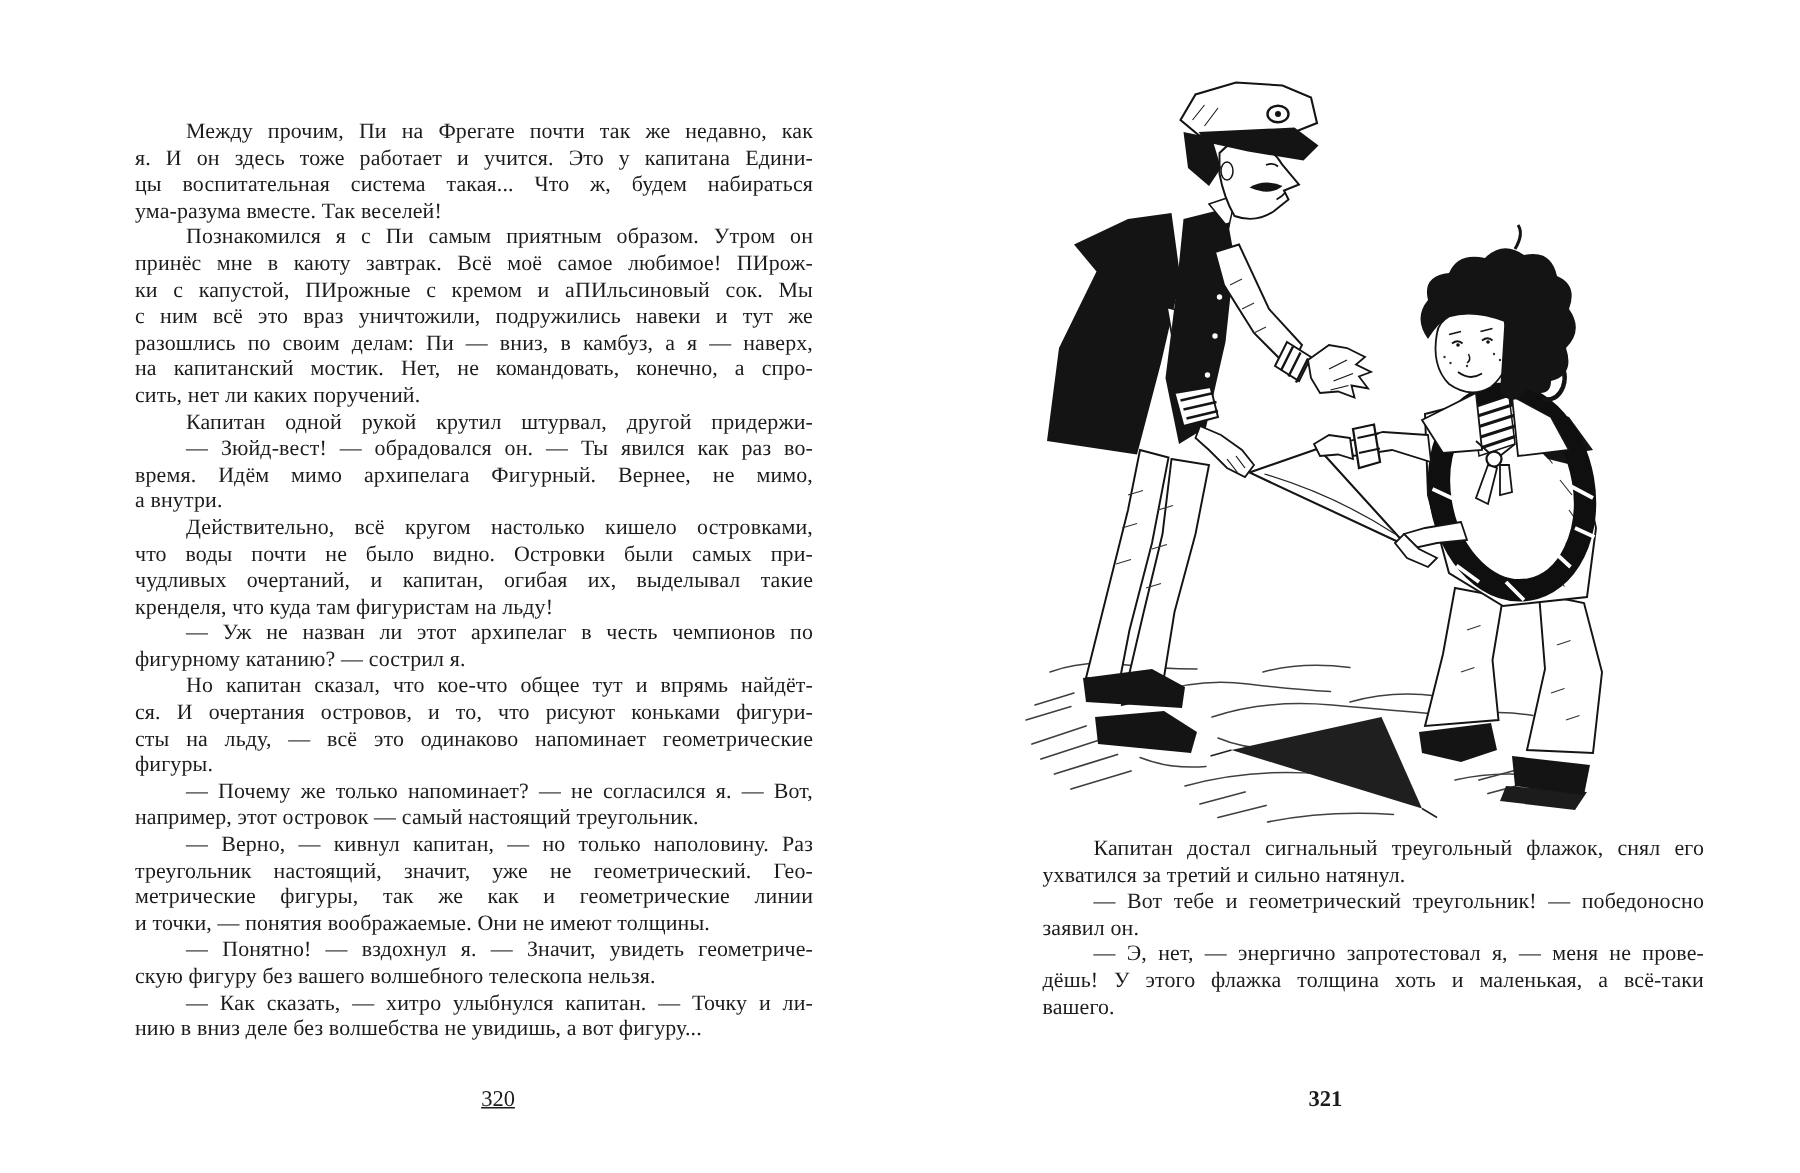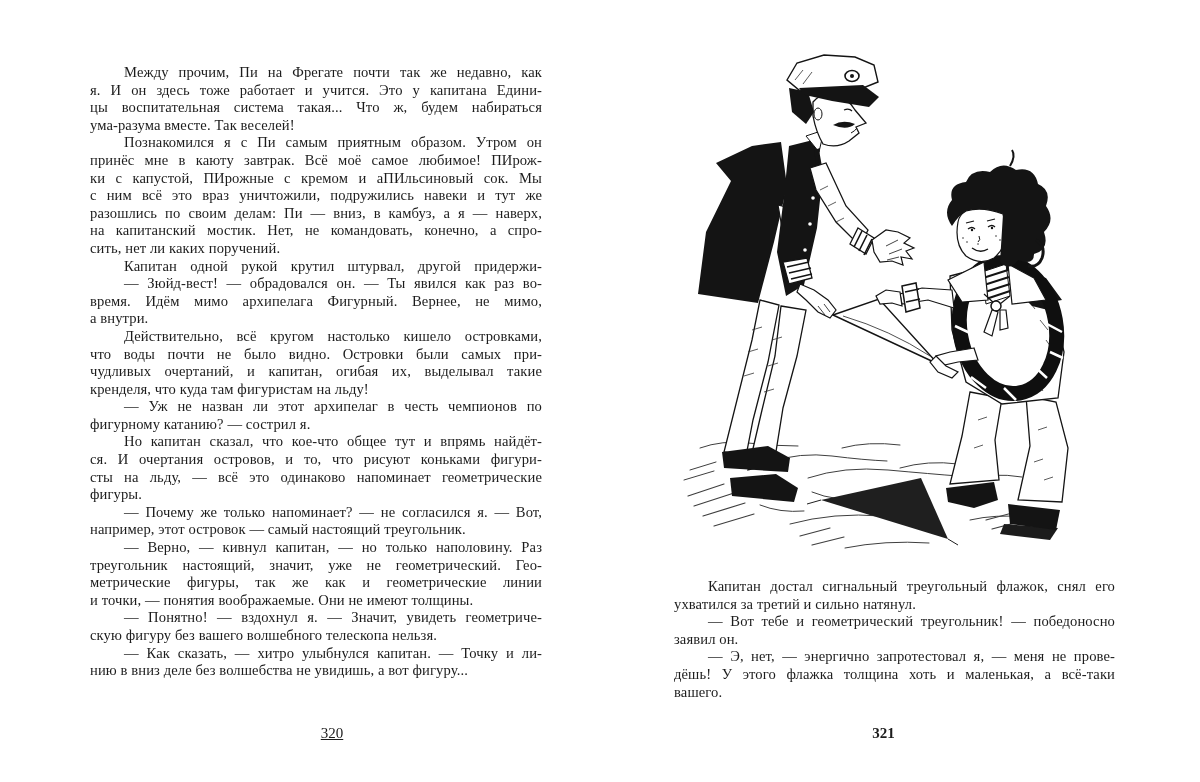--- a/index.html
+++ b/index.html
@@ -12,22 +12,22 @@
     overflow: hidden;
   }
   .spread { position: absolute; inset: 0; background: #ffffff; }
 
   .page-text {
     position: absolute;
     font-size: 14.6px;
     line-height: 17.6px;
     letter-spacing: 0.1px;
   }
-  #left-text  { left: 90px;  top: 64px;  width: 452px; }
-  #right-text { left: 674px; top: 558px; width: 441px; margin-top: 20px; }
+  #left-text  { left: 90px;  top: 80px;  width: 452px; }
+  #right-text { left: 695px; top: 558px; width: 441px; }
 
   .para { margin: 0; padding: 0; }
   .tl { text-align: justify; text-align-last: justify; }
   .tl.first { text-indent: 34px; }
   .tl.last { text-align-last: left; }
 
   .pageno {
     position: absolute;
     top: 725px;
     font-size: 15px;

